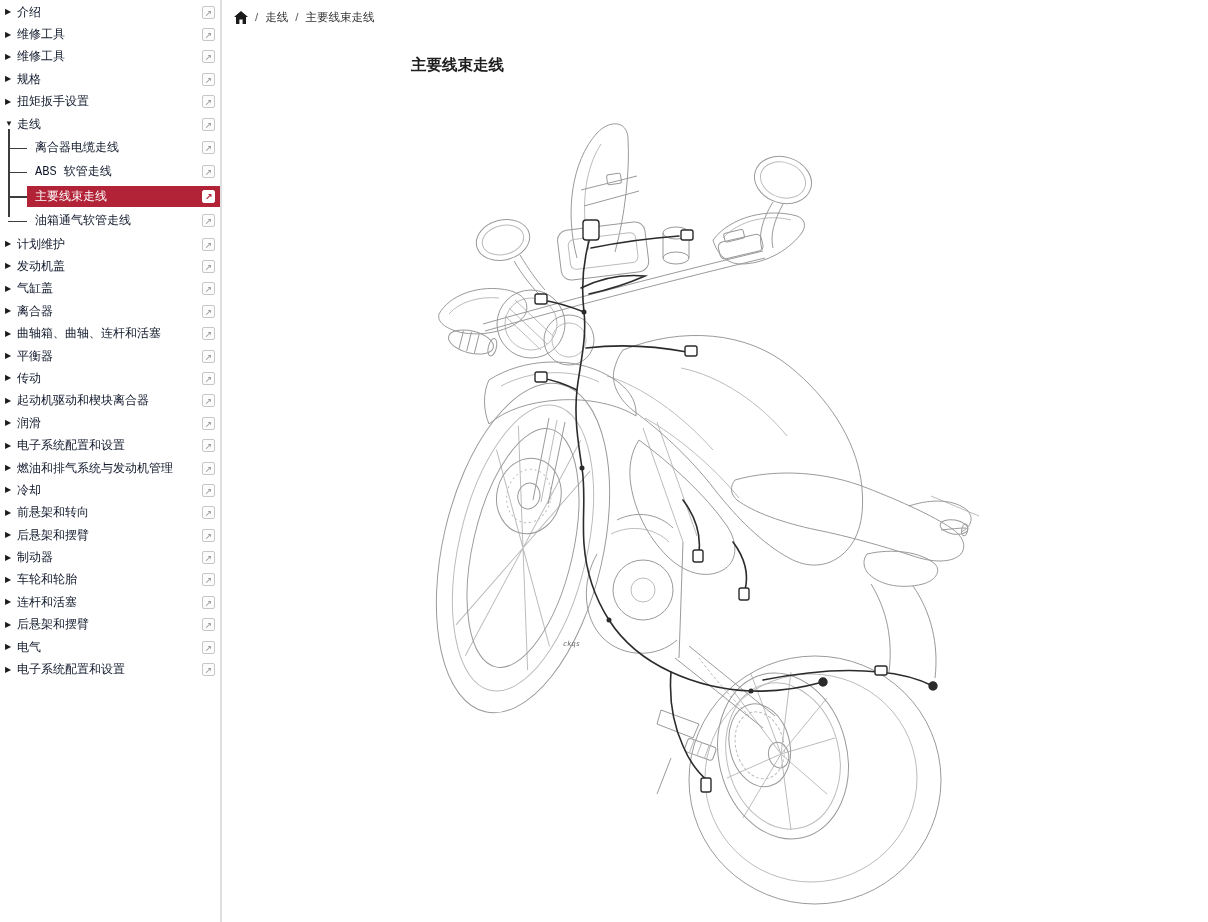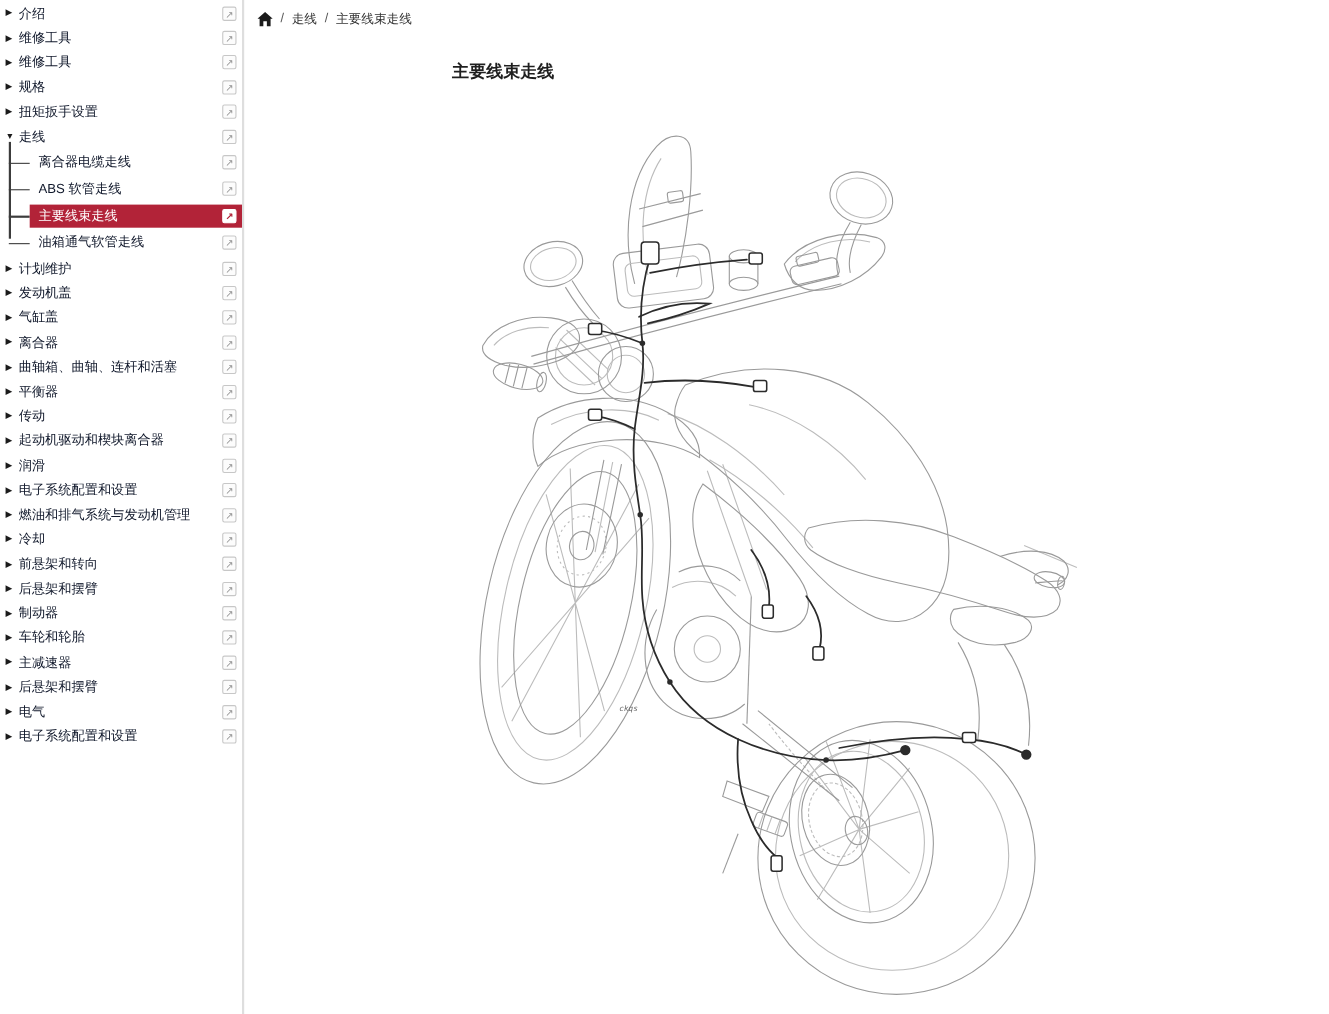--- a/index.html
+++ b/index.html
@@ -38,21 +38,21 @@
   }
   .child-row { position:relative; height:24.4px; cursor:pointer; }
   .hline {
     position:absolute; left:8px; top:50%; width:19px; height:1.5px;
     background:#3c3c3c;
   }
   .child-box {
     position:absolute; left:27px; right:0; top:2px; bottom:2px;
     display:flex; align-items:center; padding:0 5px 0 8px;
   }
-  .child-box .nav-lab { font-size:12px; }
+  .child-box .nav-lab { font-size:12px;font-family:Liberation Mono, monospace; }
   .child-box.selected { background:#b22338; }
   .child-box.selected .nav-lab { color:#ffffff; }
   .child-box.selected .ext {
     background:#ffffff; border-color:#ffffff; color:#b22338; font-weight:bold;
   }
 
   
   .content { position:absolute; left:224px; top:0; right:0; bottom:0; background:#fff; }
   .breadcrumb {
     position:absolute; left:10px; top:8px; height:18px;
@@ -208,21 +208,21 @@
       <span class="nav-lab">制动器</span>
       <span class="ext">↗</span>
     </div>
     <div class="nav-row">
       <span class="tri">▶</span>
       <span class="nav-lab">车轮和轮胎</span>
       <span class="ext">↗</span>
     </div>
     <div class="nav-row">
       <span class="tri">▶</span>
-      <span class="nav-lab">主减速器</span>
+      <span class="nav-lab">连杆和活塞</span>
       <span class="ext">↗</span>
     </div>
     <div class="nav-row">
       <span class="tri">▶</span>
       <span class="nav-lab">后悬架和摆臂</span>
       <span class="ext">↗</span>
     </div>
     <div class="nav-row">
       <span class="tri">▶</span>
       <span class="nav-lab">电气</span>

